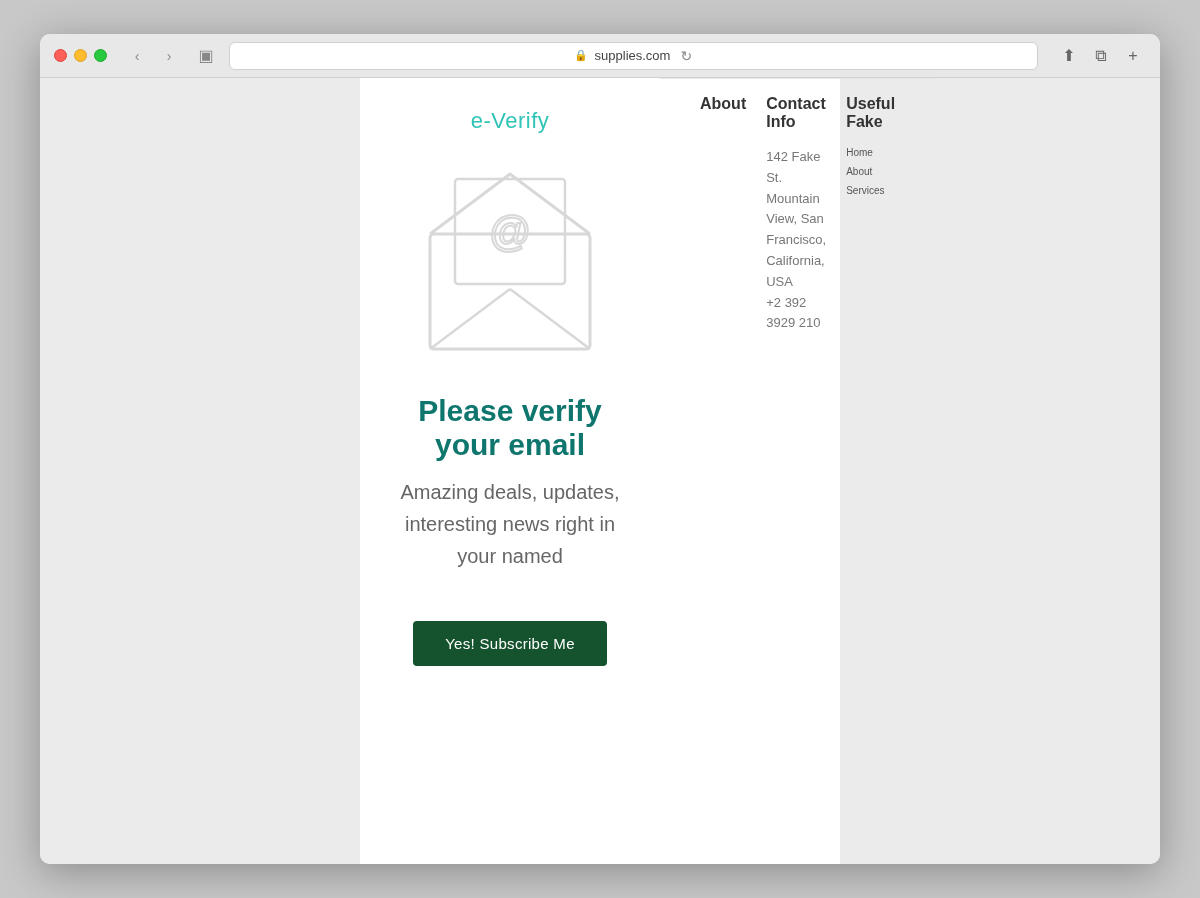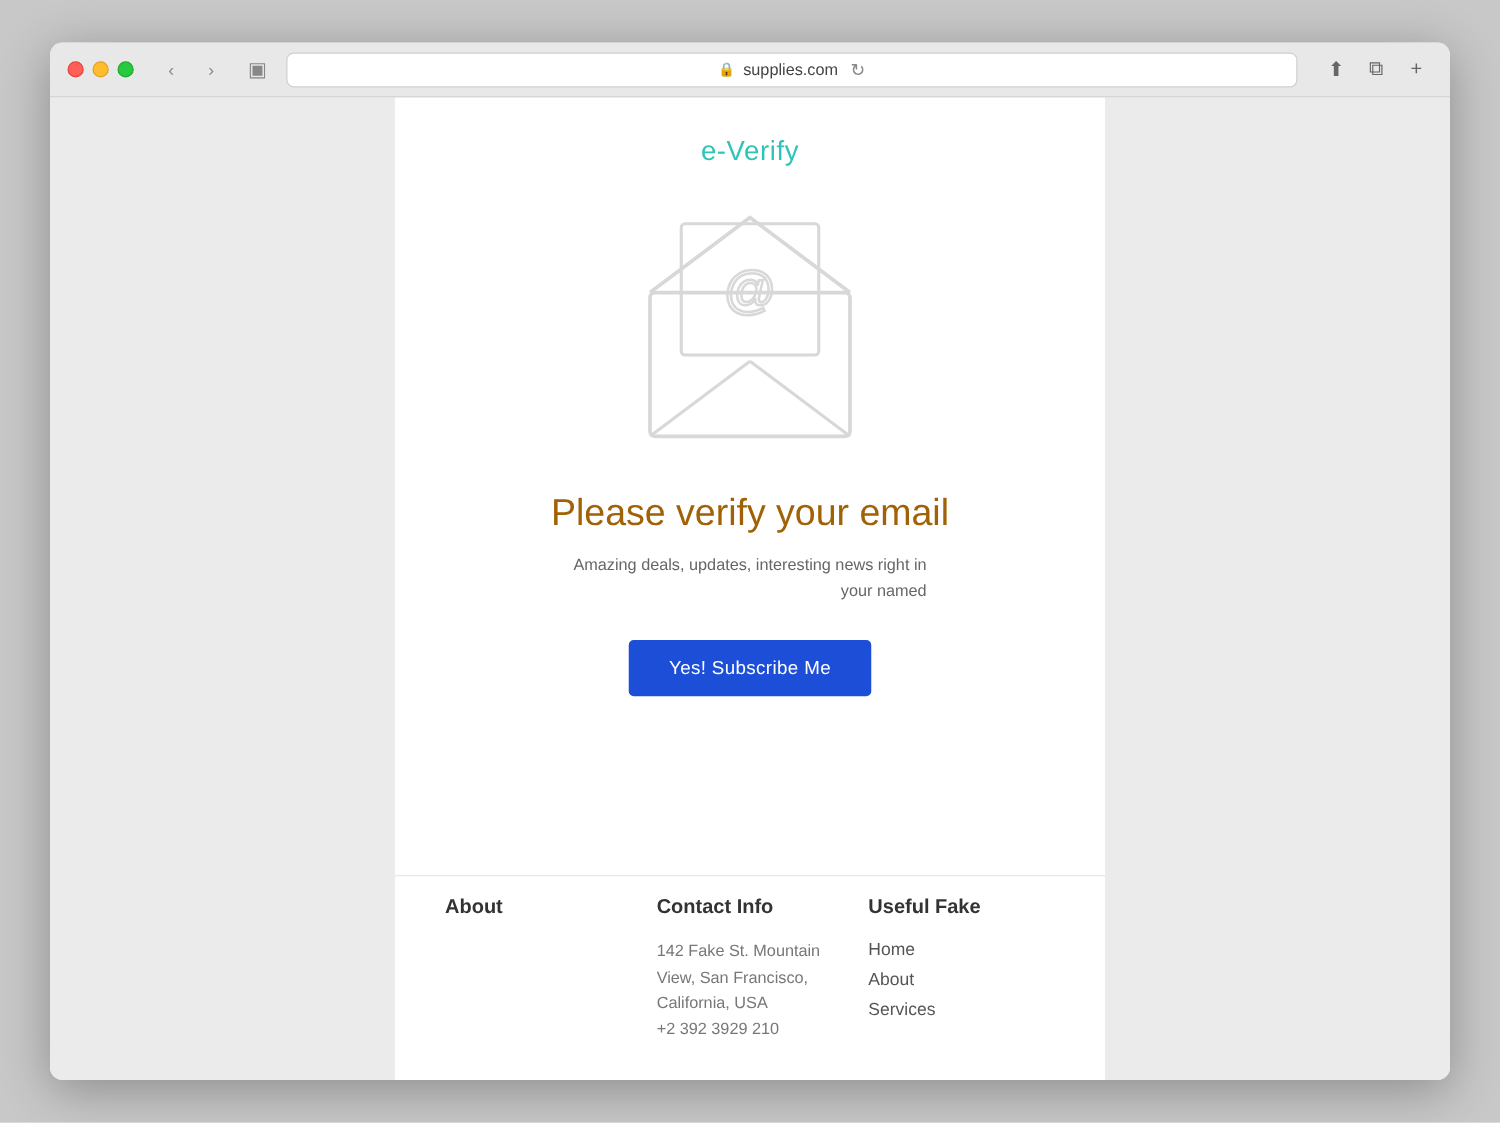--- a/index.html
+++ b/index.html
@@ -130,26 +130,25 @@
     
     .browser-content {
       flex: 1;
       background: #ebebeb;
       display: flex;
       justify-content: center;
       overflow-y: auto;
     }
 
     .page-wrapper {
-      width: 568px;
+      width: 480px;
       background: white;
       min-height: 100%;
       display: flex;
-      flex-direction: column;
-      gap: 36px;
+      flex-direction: row;
     }
 
     
     .main-content {
       flex: 1;
       display: flex;
       flex-direction: column;
       align-items: center;
       padding: 30px 40px 60px;
     }
@@ -164,45 +163,46 @@
 
     
     .envelope-illustration {
       width: 220px;
       height: 200px;
       margin-bottom: 30px;
     }
 
     .heading {
       font-size: 30px;
-      font-weight: 400;
-      color: #a16207;
+      font-weight: 700;
+      color: #0f766e;
       margin-bottom: 14px;
       text-align: center;
     }
 
     .subtext {
-      font-size: 13px;
+      font-size: 20px;
       color: #666;
-      text-align: right;
+      text-align: center;
       line-height: 1.6;
       margin-bottom: 28px;
       max-width: 360px;
     }
 
     .subscribe-btn {
-      background: #1d4ed8;
+      background: #14532d;
       color: white;
       border: none;
       border-radius: 4px;
       padding: 14px 32px;
       font-size: 15px;
       font-weight: 500;
       cursor: pointer;
       letter-spacing: 0.3px;
+      margin-top: 21px;
     }
 
     
     .footer {
       border-top: 1px solid #e8e8e8;
       padding: 16px 40px 30px;
       display: grid;
       grid-template-columns: 1fr 1fr 1fr;
       gap: 20px;
     }
@@ -215,21 +215,21 @@
     }
 
     .footer-col-text {
       font-size: 13px;
       color: #777;
       line-height: 1.6;
     }
 
     .footer-link {
       display: block;
-      font-size: 14px;
+      font-size: 10px;
       color: #555;
       margin-bottom: 8px;
       text-decoration: none;
       cursor: pointer;
     }
   </style>
 </head>
 <body>
 
 <div class="browser-window">

